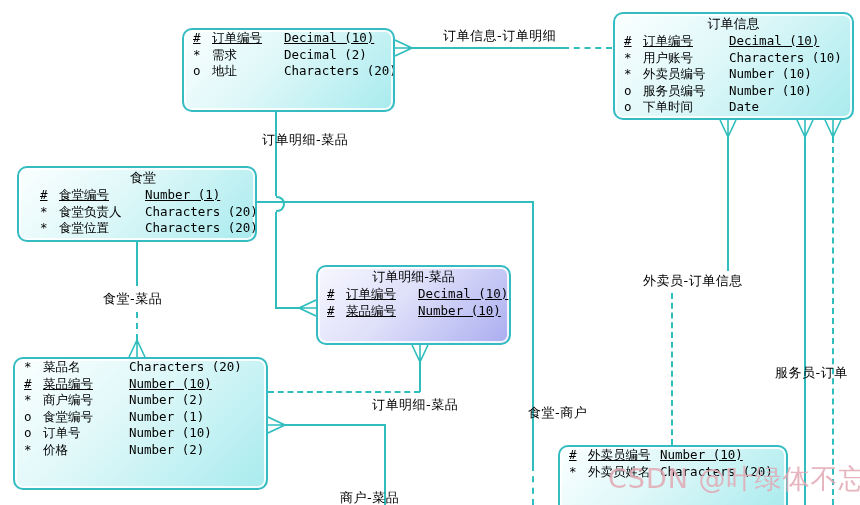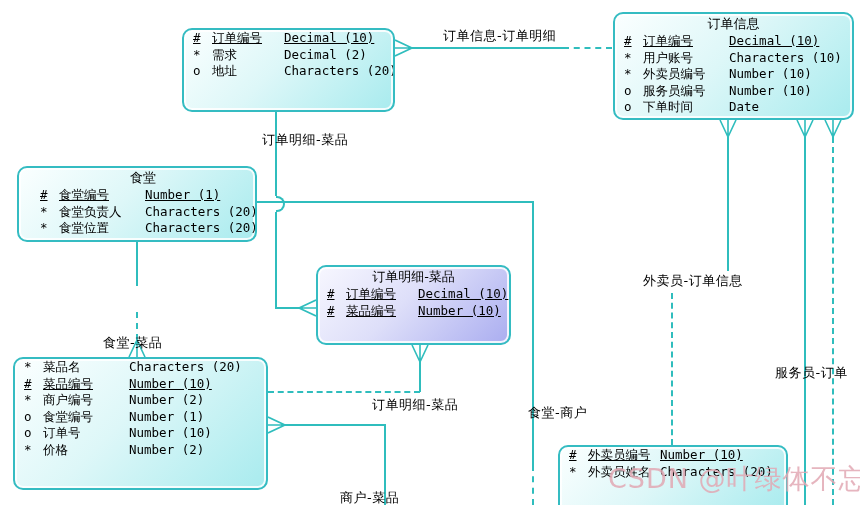--- a/index.html
+++ b/index.html
@@ -242,21 +242,21 @@
         <div class="attr-row">
           <span class="attr-prefix">*</span>
           <span class="attr-name">外卖员姓名</span>
           <span class="attr-type">Characters (20)</span>
         </div>
       </div>
   </div>
 
   <div class="rlabel" style="left:443px;top:27px;">订单信息-订单明细</div>
   <div class="rlabel" style="left:262px;top:131px;">订单明细-菜品</div>
-  <div class="rlabel" style="left:103px;top:290px;margin-top:44px;">食堂-菜品</div>
+  <div class="rlabel" style="left:103px;top:290px;">食堂-菜品</div>
   <div class="rlabel" style="left:496px;top:404px;margin-left:32px;">食堂-商户</div>
   <div class="rlabel" style="left:372px;top:396px;">订单明细-菜品</div>
   <div class="rlabel" style="left:643px;top:272px;">外卖员-订单信息</div>
   <div class="rlabel" style="left:775px;top:364px;">服务员-订单</div>
   <div class="rlabel" style="left:340px;top:489px;">商户-菜品</div>
 
   <div class="watermark" style="left:608px;top:461px;">CSDN @叶绿体不忘呼吸</div>
 
 </div>
 

